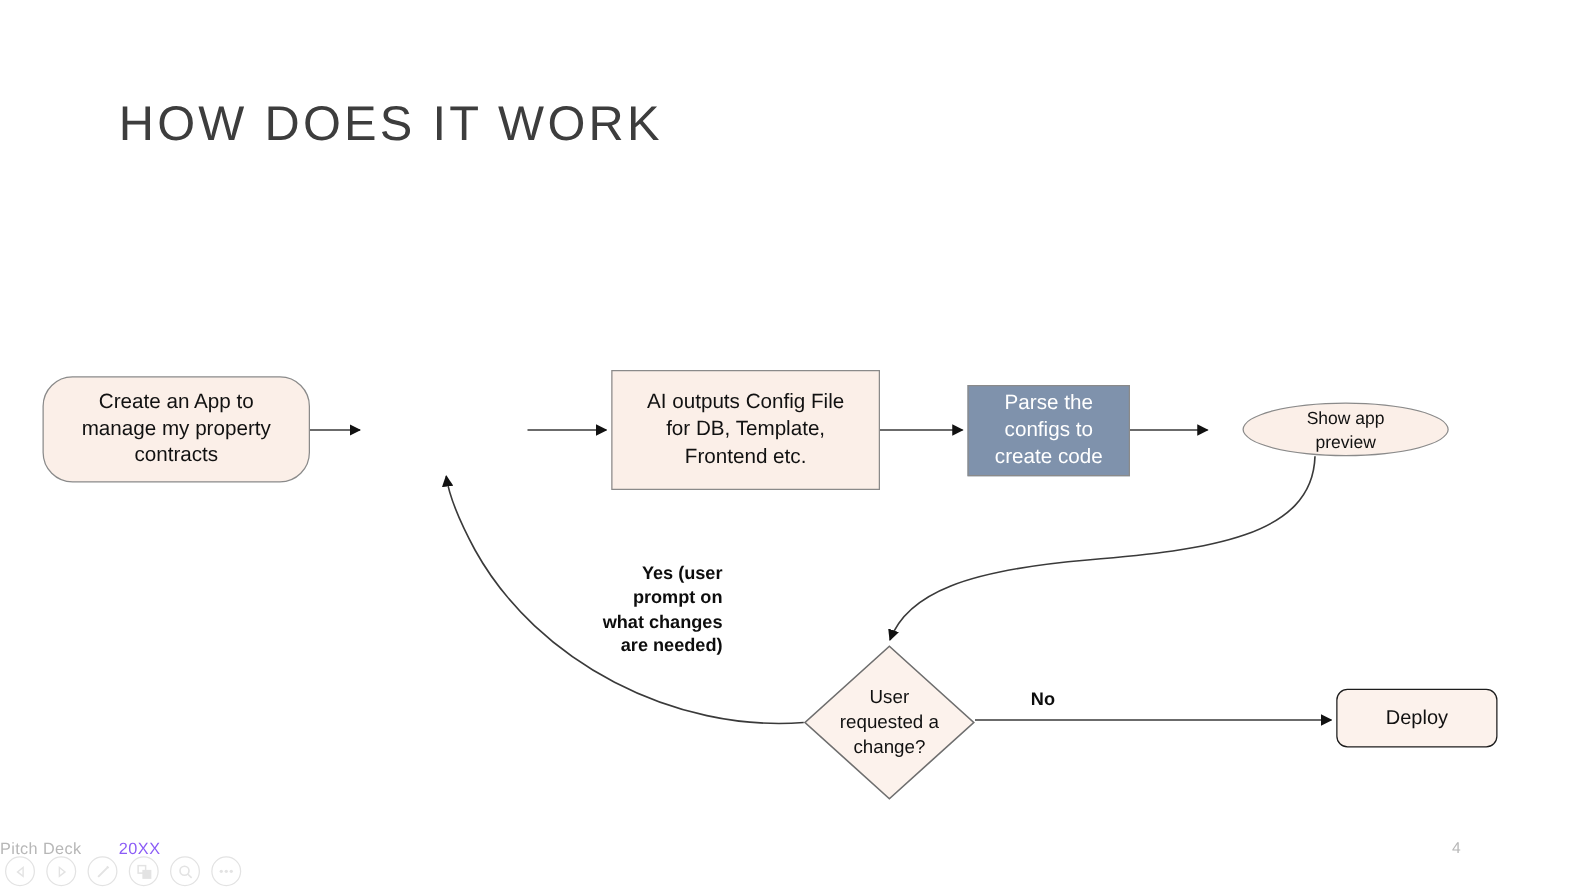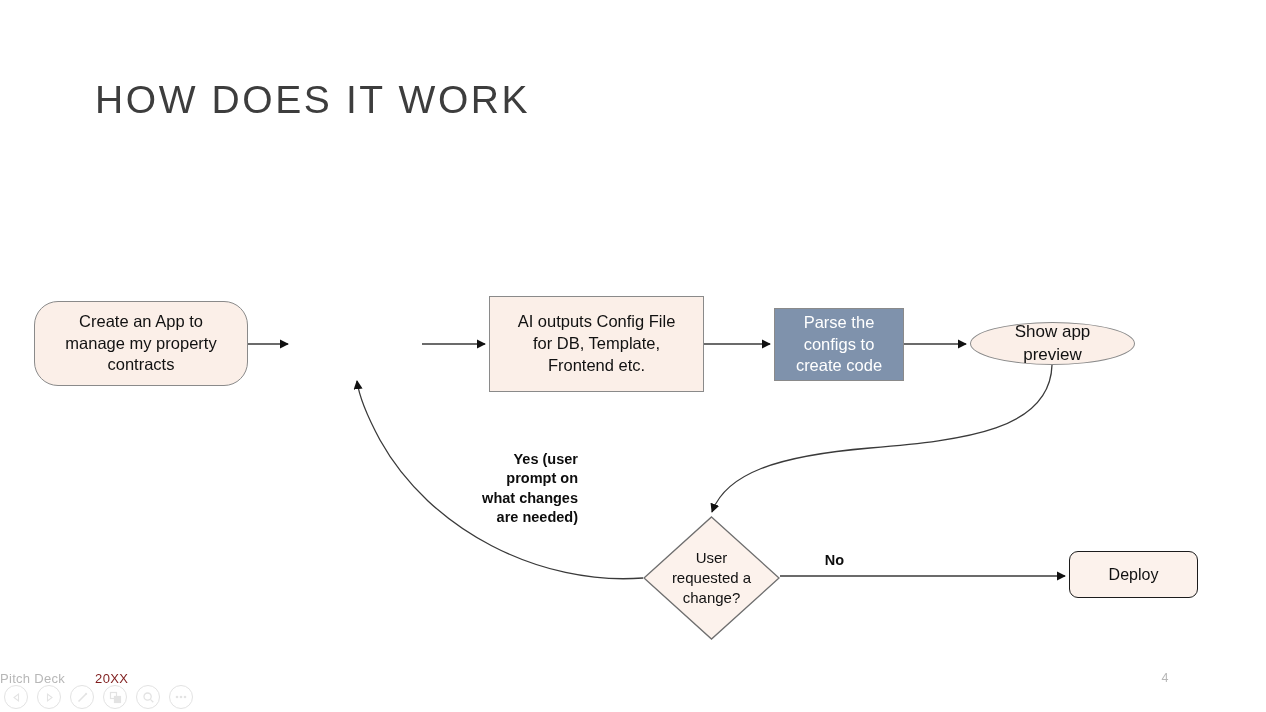--- a/index.html
+++ b/index.html
@@ -104,24 +104,24 @@
     left: 489px; top: 296px;
     width: 215px; height: 96px;
     font-size: 16.5px;
   }
   #node-parse {
     left: 774px; top: 308px;
     width: 130px; height: 73px;
     font-size: 16.5px;
   }
   #node-preview {
-    left: 970px; top: 322px;
+    left: 994px; top: 322px;
     width: 165px; height: 43px;
     border-radius: 50% / 50%;
-    font-size: 17px;
+    font-size: 14px;
   }
   #node-deploy {
     left: 1069px; top: 551px;
     width: 129px; height: 47px;
     border-radius: 9px;
     font-size: 16px;
   }
 
   
   #node-decision {
@@ -161,21 +161,21 @@
     left: 800px; top: 551px;
     width: 44px;
     font-size: 14.5px;
   }
 
   
   #footer-year {
     position: absolute;
     left: 95px; top: 671px;
     font-size: 13px;
-    color: #7f1d1d;
+    color: #8b5cf6;
     letter-spacing: 0.4px;
   }
   #footer-center {
     position: absolute;
     left: 0; top: 671px;
     width: 1170px;
     text-align: left;
     font-size: 13px;
     color: #b7b7b7;
     letter-spacing: 0.3px;

